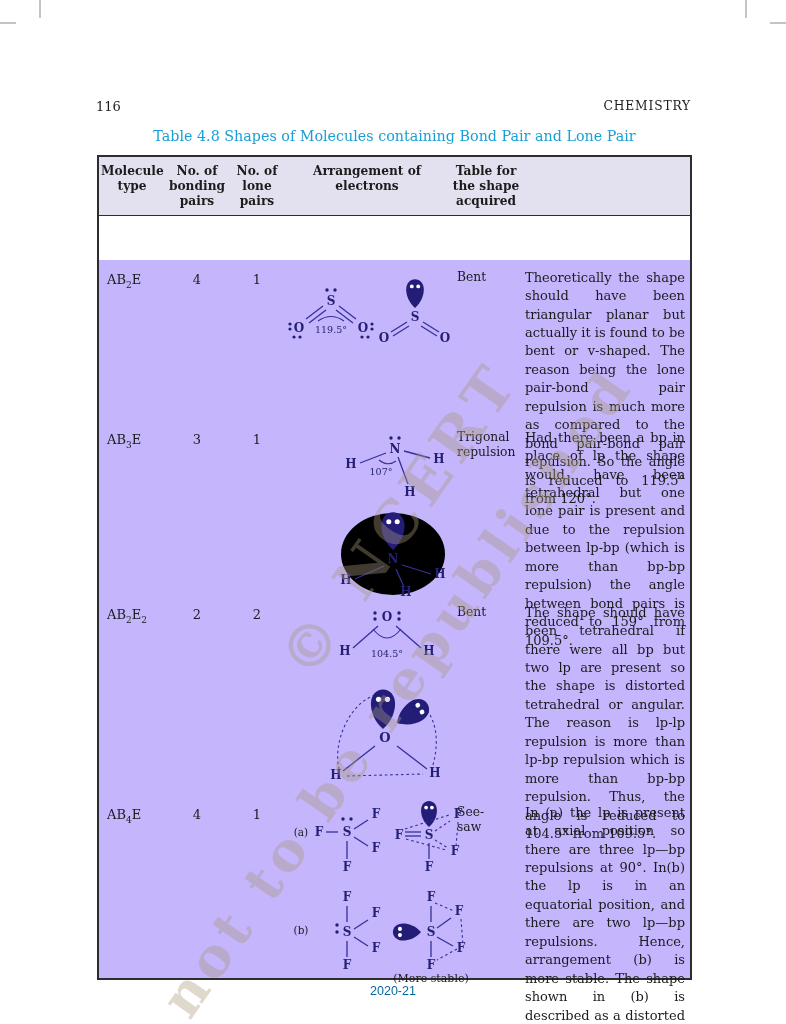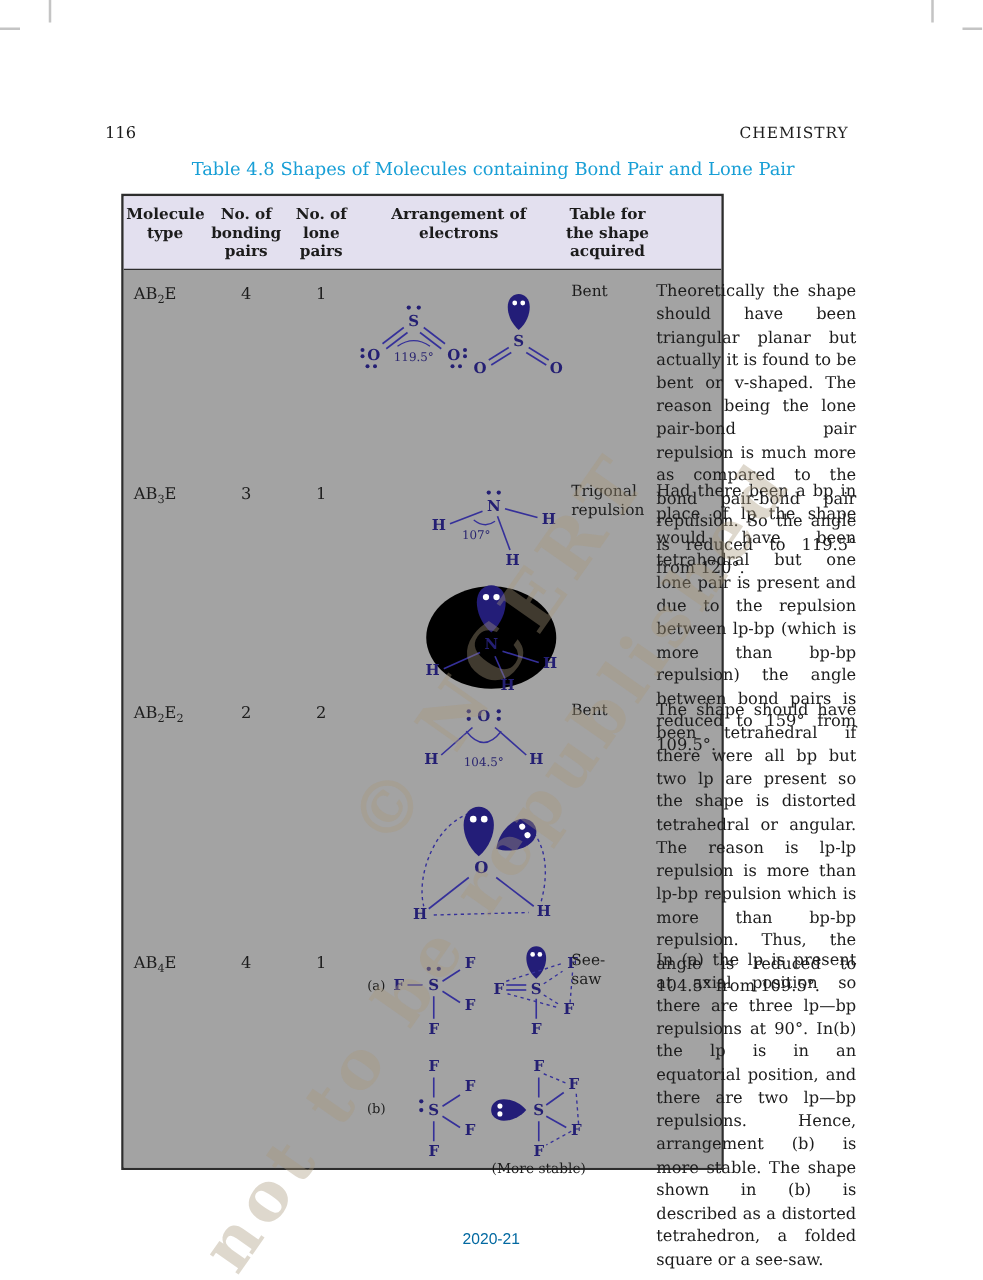--- a/index.html
+++ b/index.html
@@ -3,36 +3,36 @@
 <meta charset="utf-8">
 <style>
   html,body { margin:0; padding:0; background:#ffffff; }
   .page { position:relative; width:786px; height:1024px; background:#ffffff; overflow:hidden;
           font-family:"DejaVu Serif", serif; color:#1c1c1c; }
 
   
   .cm { position:absolute; background:#c4c4c4; }
 
   
-  .runhead { position:absolute; left:84px; top:99px; width:595px; display:flex;
+  .runhead { position:absolute; left:96px; top:99px; width:595px; display:flex;
              justify-content:space-between; font-size:13px; }
   .runhead .chem { font-size:12.3px; letter-spacing:0.8px; }
 
   
   .table-title { position:absolute; left:97px; top:128px; width:595px; text-align:center;
                  color:#189fd6; font-weight:normal; font-size:14.3px; }
 
   
-  .vsepr-table { position:absolute; left:97px; top:155px; width:482px; border:2px solid #2d2d2d;
+  .vsepr-table { position:absolute; left:97px; top:155px; width:595px; border:2px solid #2d2d2d;
                  box-sizing:border-box; }
   .thead { display:grid; grid-template-columns:66px 64px 56px 164px 74px 167px;
            background:#e3e0ef; border-bottom:1.7px solid #2d2d2d; min-height:48px; }
   .th { font-size:12.2px; font-weight:bold; text-align:center; padding:7px 2px 6px;
         line-height:1.22; }
-  .tbody { background:#a3a3a3; }
+  .tbody { background:#c4b5fd;margin-top:44px; }
   .trow { display:grid; grid-template-columns:66px 64px 56px 164px 74px 167px; }
   .r1 { height:160px; } .r2 { height:175px; } .r3 { height:200px; } .r4 { height:183px; }
   .td { position:relative; }
   .c1 { font-size:13px; padding:12px 0 0 8px; }
   .c1 sub { font-size:9px; }
   .c2,.c3 { font-size:13px; text-align:center; padding-top:12px; }
   .c5 { font-size:12.3px; padding:10px 8px 0 8px; line-height:1.25; }
   .c5 .narrow { display:inline-block; width:36px; }
   .c6 { font-size:13px; line-height:1.42; text-align:justify; padding:9px 5px 0 2px; }
 

